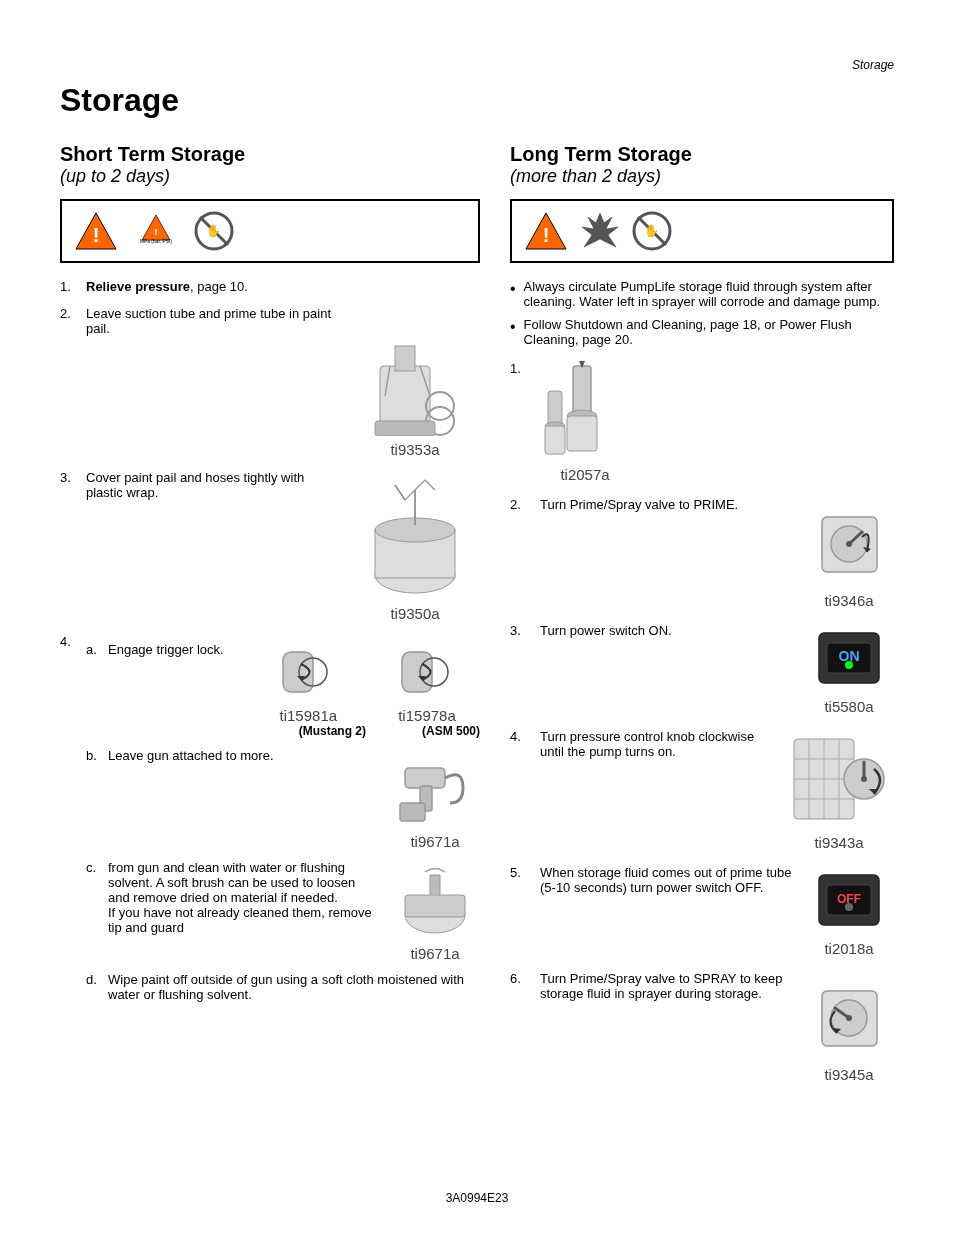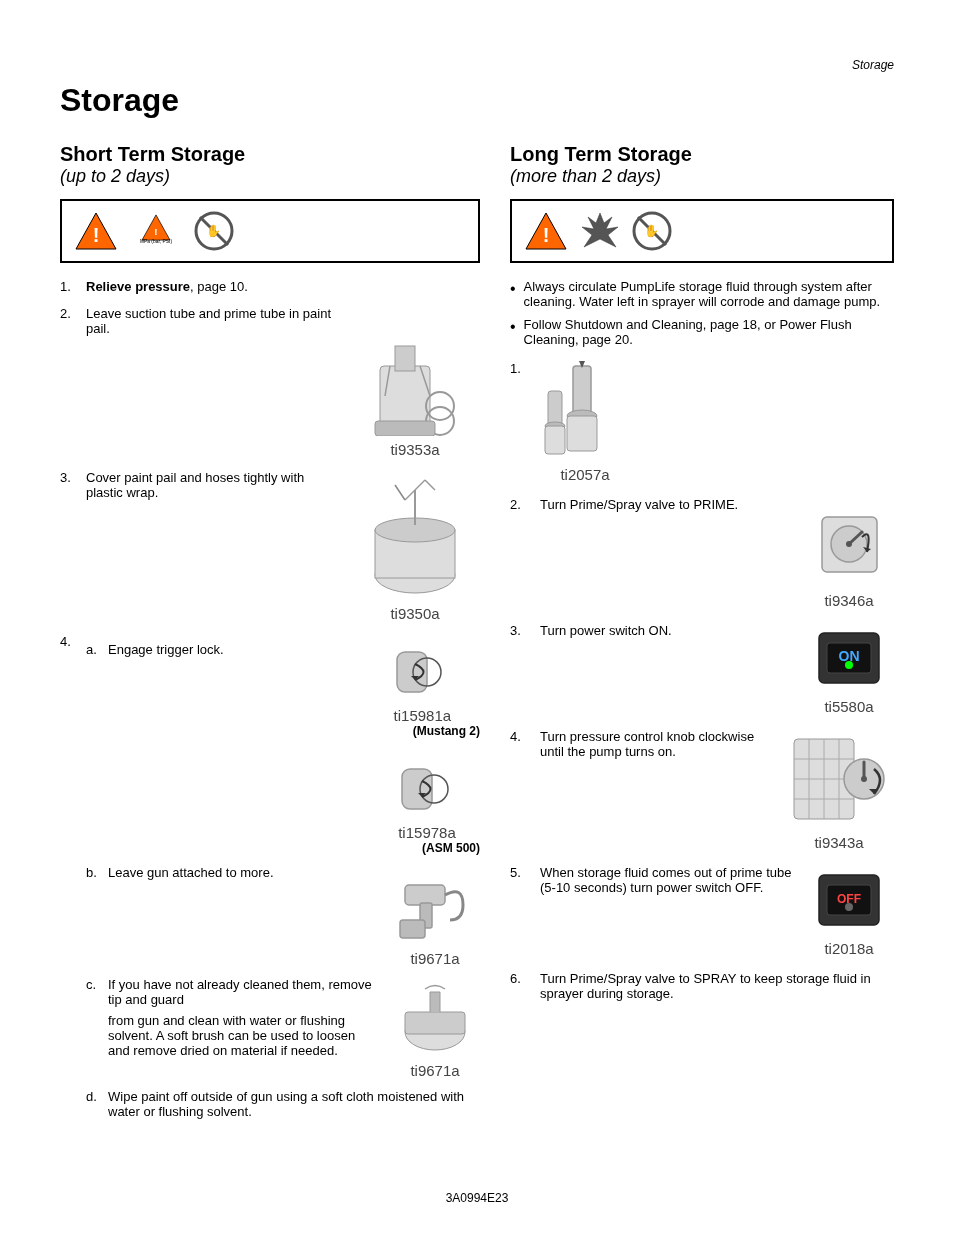--- a/index.html
+++ b/index.html
@@ -124,23 +124,22 @@
     .sub-label {
       min-width: 16px;
       font-size: 13px;
     }
     .sub-content {
       flex: 1;
     }
     .bold { font-weight: bold; }
     .fig-pair {
       display: flex;
-      gap: 21px;
+      gap: 8px;
       align-items: flex-end;
-      flex-direction: column;
     }
     .fig-caption-bold {
       font-weight: bold;
       font-size: 12px;
       text-align: center;
       margin-left: 48px;
     }
     .bullet-list {
       list-style: none;
       margin-bottom: 14px;
@@ -314,22 +313,22 @@
                     </div>
                   </div>
                 </div>
               </li>
 
               <li>
                 <span class="sub-label">c.</span>
                 <div class="sub-content">
                   <div class="step-row">
                     <div>
+                      <div>from gun and clean with water or flushing solvent. A soft brush can be used to loosen and remove dried on material if needed.</div>
                       <div style="margin-bottom:6px;">If you have not already cleaned them, remove tip and guard</div>
-                      <div>from gun and clean with water or flushing solvent. A soft brush can be used to loosen and remove dried on material if needed.</div>
                     </div>
                     <div class="inline-fig">
                       <svg width="80" height="80" viewBox="0 0 80 80">
                         <ellipse cx="40" cy="55" rx="30" ry="18" fill="#ddd" stroke="#999" stroke-width="1"></ellipse>
                         <rect x="10" y="35" width="60" height="22" rx="3" fill="#ccc" stroke="#999" stroke-width="1"></rect>
                         <path d="M35,35 L35,15 L45,15 L45,35" fill="#bbb" stroke="#999" stroke-width="1"></path>
                         <path d="M30,12 Q40,5 50,12" fill="none" stroke="#999" stroke-width="1.5"></path>
                       </svg>
                       <span class="fig-label">ti9671a</span>
                     </div>
@@ -492,20 +491,31 @@
               </div>
             </div>
           </div>
         </div>
 
         <div class="step-row-right">
           <span class="step-num">6.</span>
           <div style="flex:1;">
             <div class="step-row">
               <div class="step-text">Turn Prime/Spray valve to SPRAY to keep storage fluid in sprayer during storage.</div>
+              <div class="inline-fig">
+                <svg width="85" height="90" viewBox="0 0 85 90">
+                  <rect x="15" y="20" width="55" height="55" rx="5" fill="#ddd" stroke="#999" stroke-width="1.5"></rect>
+                  <circle cx="42" cy="47" r="18" fill="#ccc" stroke="#999" stroke-width="1.5"></circle>
+                  <line x1="42" y1="47" x2="28" y2="37" stroke="#555" stroke-width="3" stroke-linecap="round"></line>
+                  <circle cx="42" cy="47" r="3" fill="#555"></circle>
+                  <path d="M28,40 Q18,52 30,62" fill="none" stroke="#333" stroke-width="2"></path>
+                  <polygon points="30,62 26,57 34,58" fill="#333"></polygon>
+                </svg>
+                <span class="fig-label">ti9345a</span>
+              </div>
             </div>
           </div>
         </div>
 
       </div>
     </div>
   </div>
 
   <div class="footer">
     <span>3A0994E</span>

